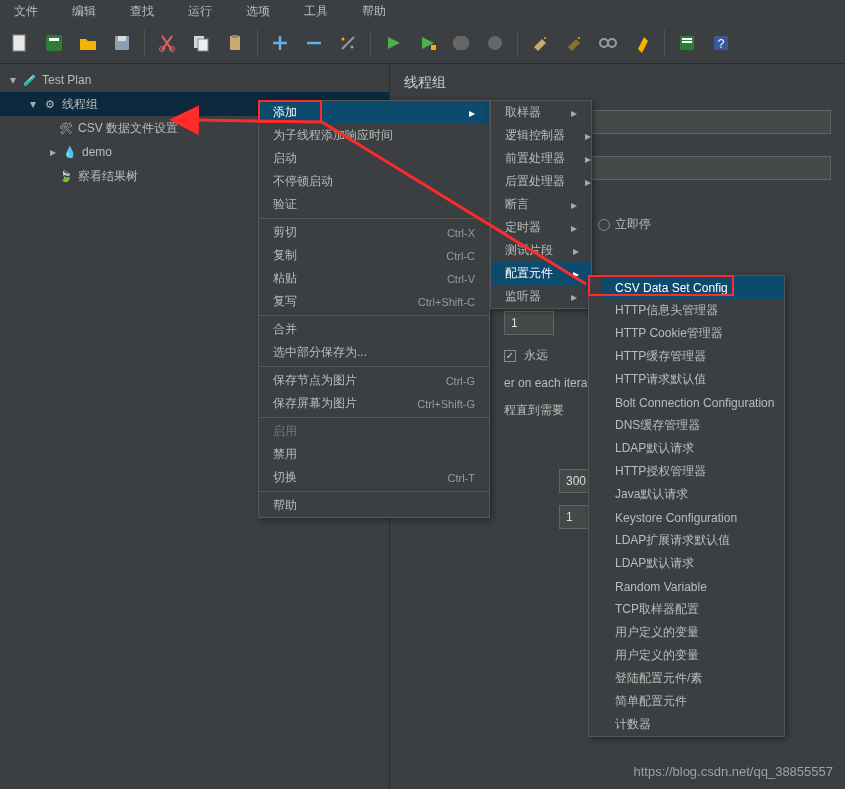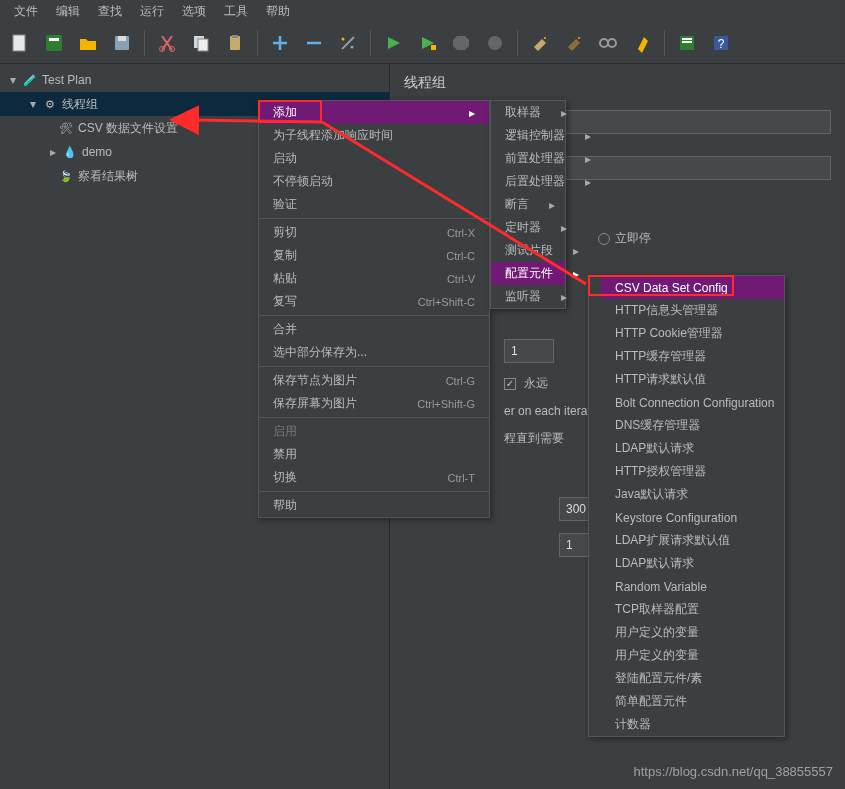--- a/index.html
+++ b/index.html
@@ -1,45 +1,45 @@
 <!DOCTYPE html>
 <html><head>
 <meta charset="utf-8">
 <style>
 * { margin:0; padding:0; box-sizing:border-box; font-family:"Microsoft YaHei",Arial,sans-serif; font-size:12px; }
 body { background:#3c3f41; color:#bbbbbb; width:845px; height:789px; overflow:hidden; position:relative; }
-.menubar { display:flex; background:#3c3f41; padding:2px 6px; height:22px; align-items:center; gap:2px; }
+.menubar { display:flex; background:#3c3f41; padding:2px 6px; height:22px; align-items:center; gap:18px; }
 .menubar span { padding:2px 8px; cursor:pointer; }
 .toolbar { display:flex; background:#3c3f41; padding:6px 8px; gap:10px; border-bottom:1px solid #2b2b2b; align-items:center; height:42px; }
 .tool-sep { width:1px; height:26px; background:#555; }
 .tb { width:24px; height:24px; display:flex; align-items:center; justify-content:center; cursor:pointer; }
 .main { display:flex; height:calc(100% - 64px); }
 .tree { width:390px; background:#3c3f41; border-right:1px solid #2b2b2b; padding-top:4px; }
 .tree-row { display:flex; align-items:center; height:24px; padding-left:8px; gap:4px; }
 .tree-row.sel { background:#0d293e; }
 .arrow { width:10px; text-align:center; color:#aaa; display:inline-block; }
 .ti { width:16px; height:16px; display:inline-flex; align-items:center; justify-content:center; font-size:11px; }
 .right { flex:1; background:#3c3f41; padding:10px 14px; position:relative; }
 .right h3 { font-weight:normal; color:#ccc; font-size:14px; margin-bottom:8px; }
 .field-row { display:flex; align-items:center; gap:8px; margin:12px 0; }
 input.txt { background:#45494a; border:1px solid #646464; color:#ddd; padding:4px 6px; }
-.radio-row { display:flex; gap:32px; flex-wrap:wrap; margin:20px 0; }
+.radio-row { display:flex; gap:32px; flex-wrap:wrap; margin:6px 0; }
 .radio-row label { display:flex; align-items:center; gap:5px; }
 .rr { width:12px; height:12px; border:1px solid #888; border-radius:50%; display:inline-block; }
 .cb { width:12px; height:12px; border:1px solid #888; display:inline-flex; align-items:center; justify-content:center; font-size:10px; color:#ccc; }
 .ctx { position:absolute; background:#3c3f41; border:1px solid #555; box-shadow:2px 2px 6px rgba(0,0,0,.4); z-index:10; }
 .ctx .mi { display:flex; align-items:center; justify-content:space-between; padding:4px 14px; height:23px; cursor:pointer; white-space:nowrap; }
-.ctx .mi:hover, .ctx .mi.hl { background:#701a75; color:#fff; }
+.ctx .mi:hover, .ctx .mi.hl { background:#0c4a6e; color:#fff; }
 .ctx .mi .kb { color:#999; font-size:11px; margin-left:30px; }
 .ctx .mi .sub { color:#aaa; margin-left:20px; }
 .ctx .mi.hl .sub { color:#fff; }
 .ctx .sep { height:1px; background:#555; margin:2px 0; }
 .ctx .dis { color:#777; }
 #menu1 { left:258px; top:100px; width:232px; }
-#menu2 { left:490px; top:100px; width:76px; }
+#menu2 { left:490px; top:100px; width:102px; }
 #menu3 { left:588px; top:275px; width:197px;padding-left:12px; }
 .redbox { position:absolute; border:2px solid #ff2a2a; pointer-events:none; z-index:20; }
 #rb1 { left:258px; top:100px; width:64px; height:23px; }
 #rb2 { left:588px; top:275px; width:146px; height:21px; }
 #arrow-svg { position:absolute; left:0; top:0; z-index:19; pointer-events:none; }
 #watermark { position:absolute; right:12px; bottom:10px; color:#a0a0a0; font-size:13px; font-family:Arial; z-index:25;margin-left:47px; }
 </style>
 </head>
 <body>
 

